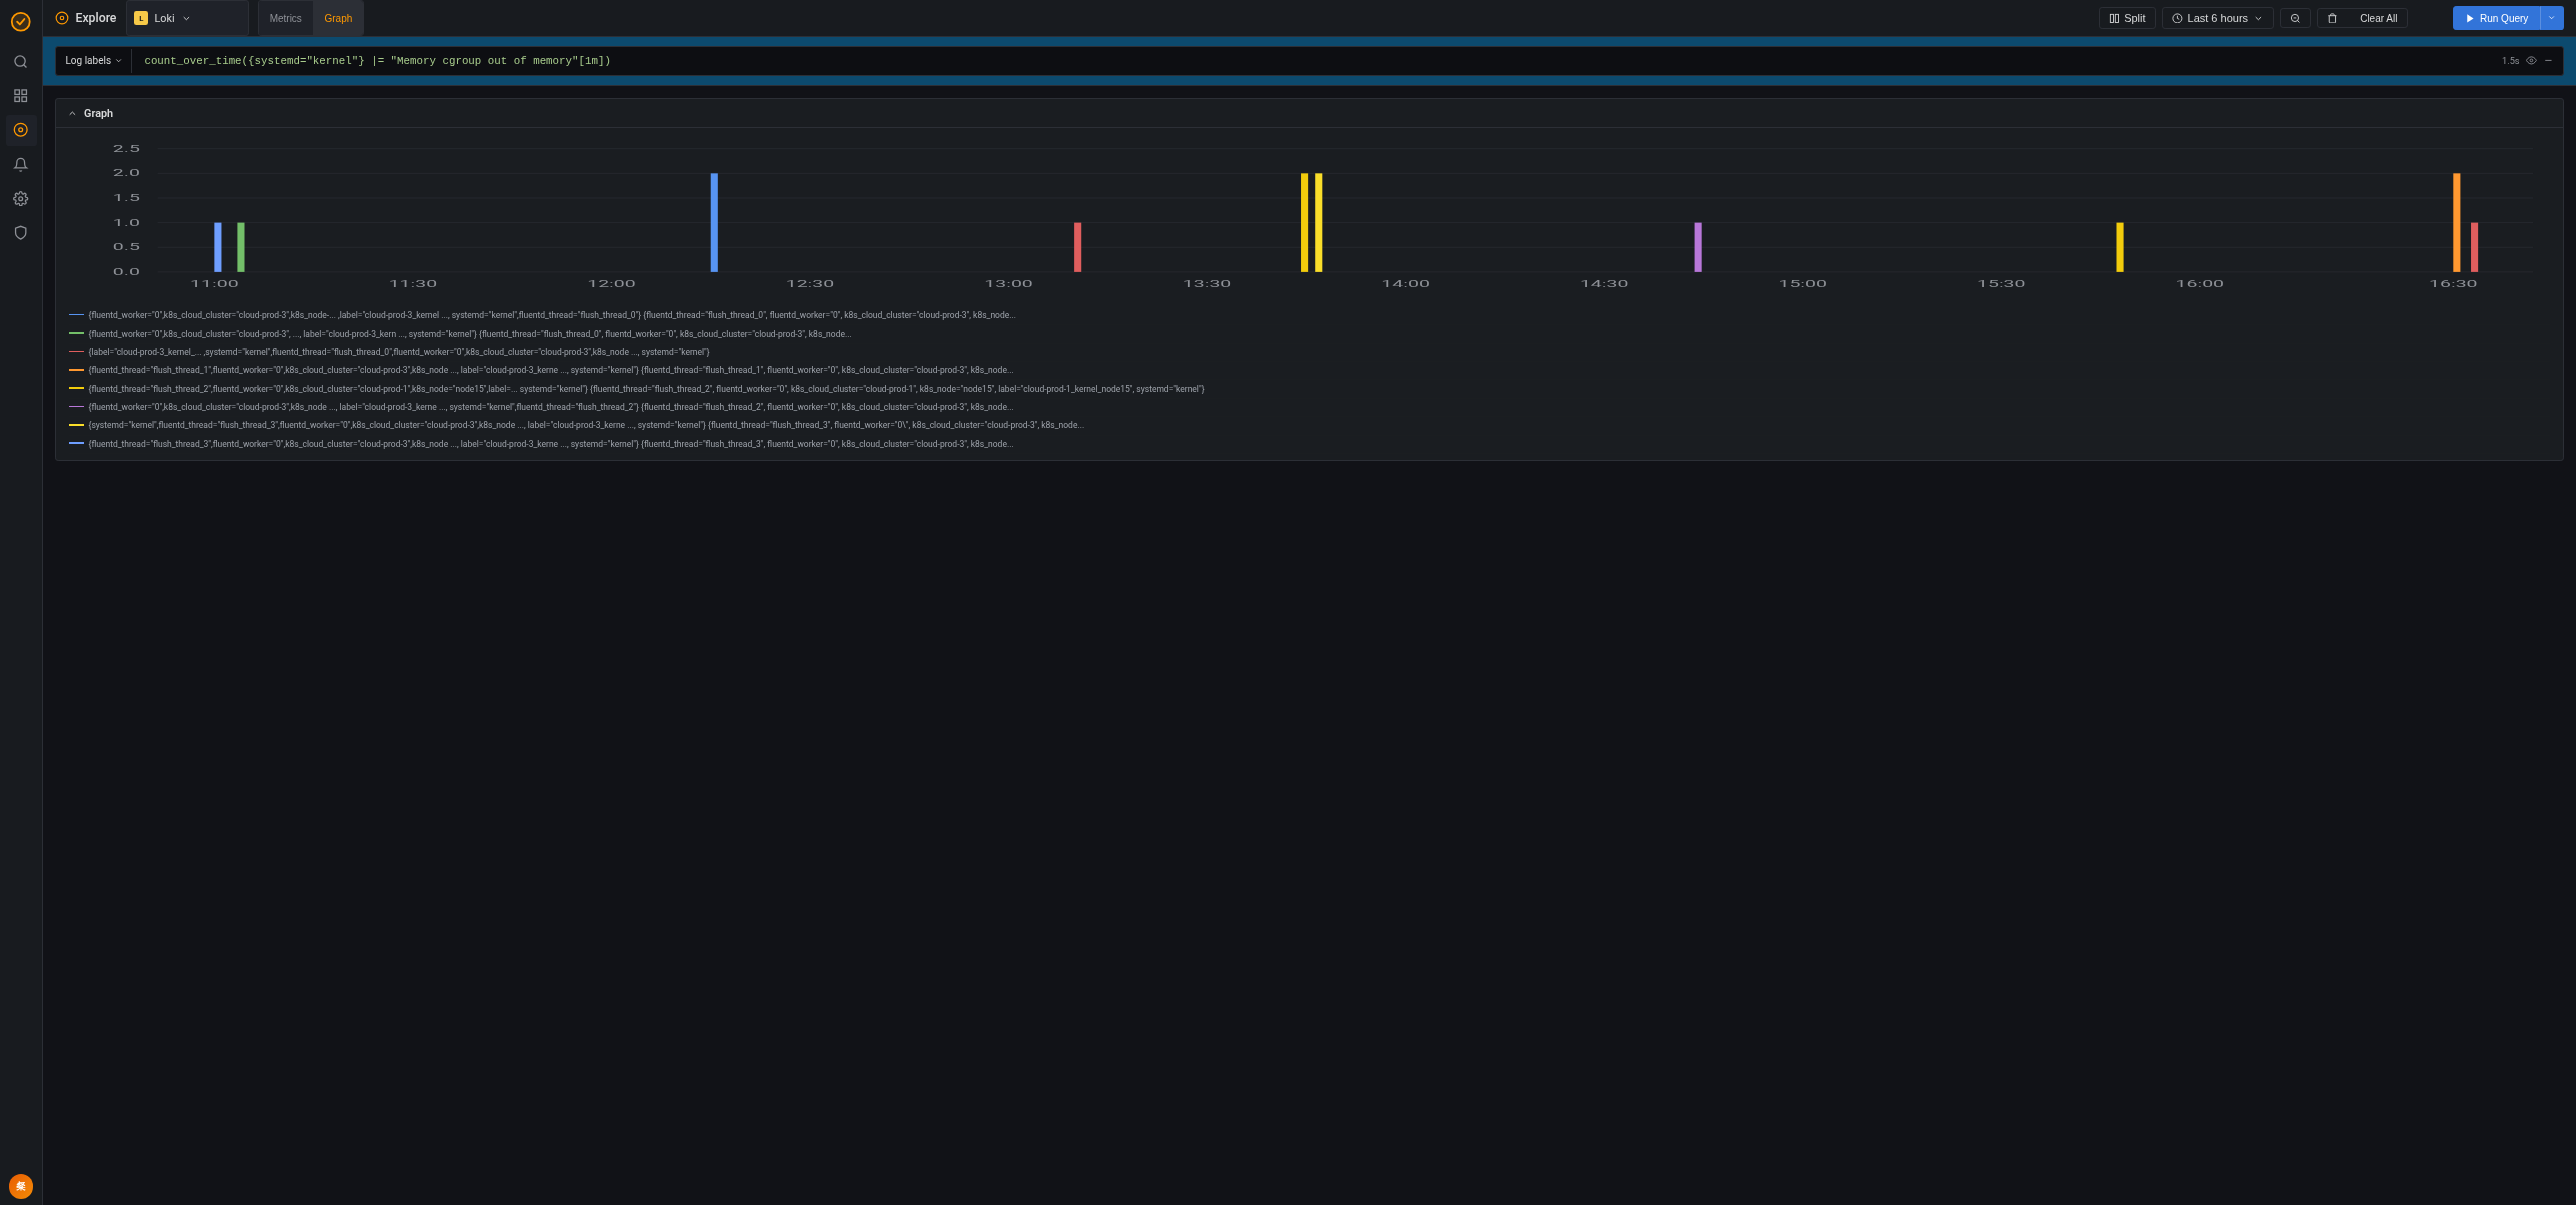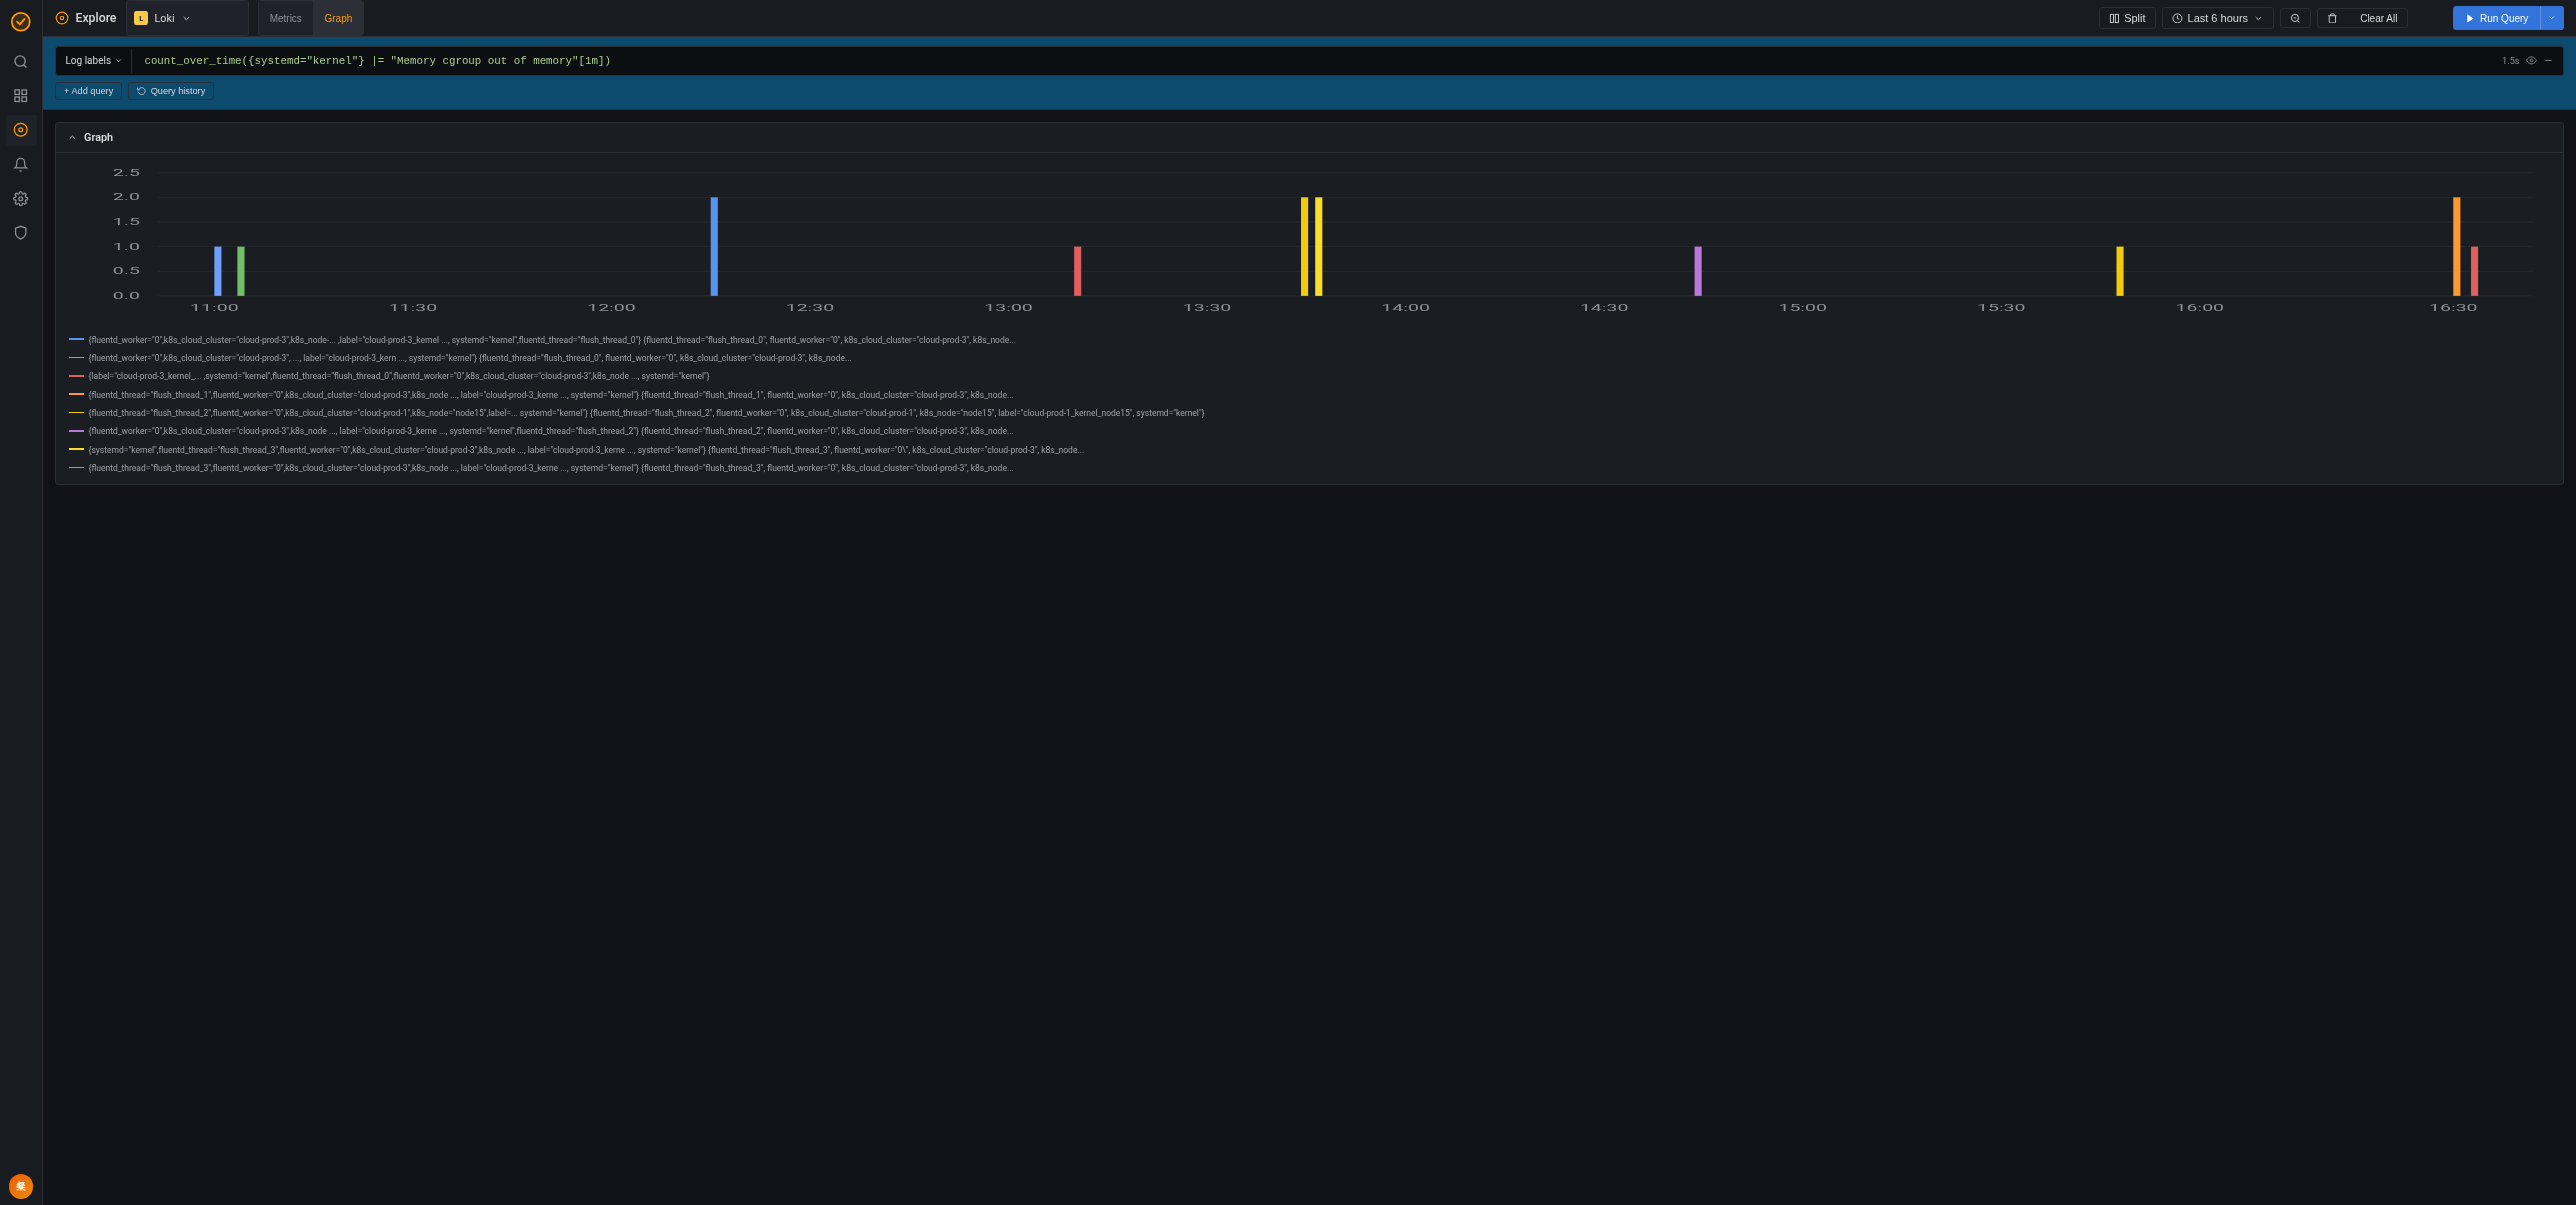--- a/index.html
+++ b/index.html
@@ -477,32 +477,20 @@
         <span>1.5s</span>
         <svg width="10.8" height="10.8" viewBox="0 0 24 24" fill="none" stroke="#8e9197" stroke-width="2">
             <path d="M1 12s4-8 11-8 11 8 11 8-4 8-11 8-11-8-11-8z"></path>
             <circle cx="12" cy="12" r="3"></circle>
           </svg>
         <svg width="10.8" height="10.8" viewBox="0 0 24 24" fill="none" stroke="#8e9197" stroke-width="2">
             <line x1="5" y1="12" x2="19" y2="12"></line>
           </svg>
       </div>
     </div>
-    <div class="query-actions-row">
-      <button class="btn-small">
-        <span>+ Add query</span>
-      </button>
-      <button class="btn-small">
-        <svg width="9.2" height="9.2" viewBox="0 0 24 24" fill="none" stroke="currentColor" stroke-width="2">
-            <polyline points="1 4 1 10 7 10"></polyline>
-            <path d="M3.51 15a9 9 0 1 0 .49-4.95"></path>
-          </svg>
-        <span>Query history</span>
-      </button>
-    </div>
   </div>
 
   <div class="content">
 
     <div class="graph-section">
       <div class="graph-header">
         <svg width="10.8" height="10.8" viewBox="0 0 24 24" fill="none" stroke="currentColor" stroke-width="2">
             <polyline points="18 15 12 9 6 15"></polyline>
           </svg>
         <span class="graph-title">Graph</span>

